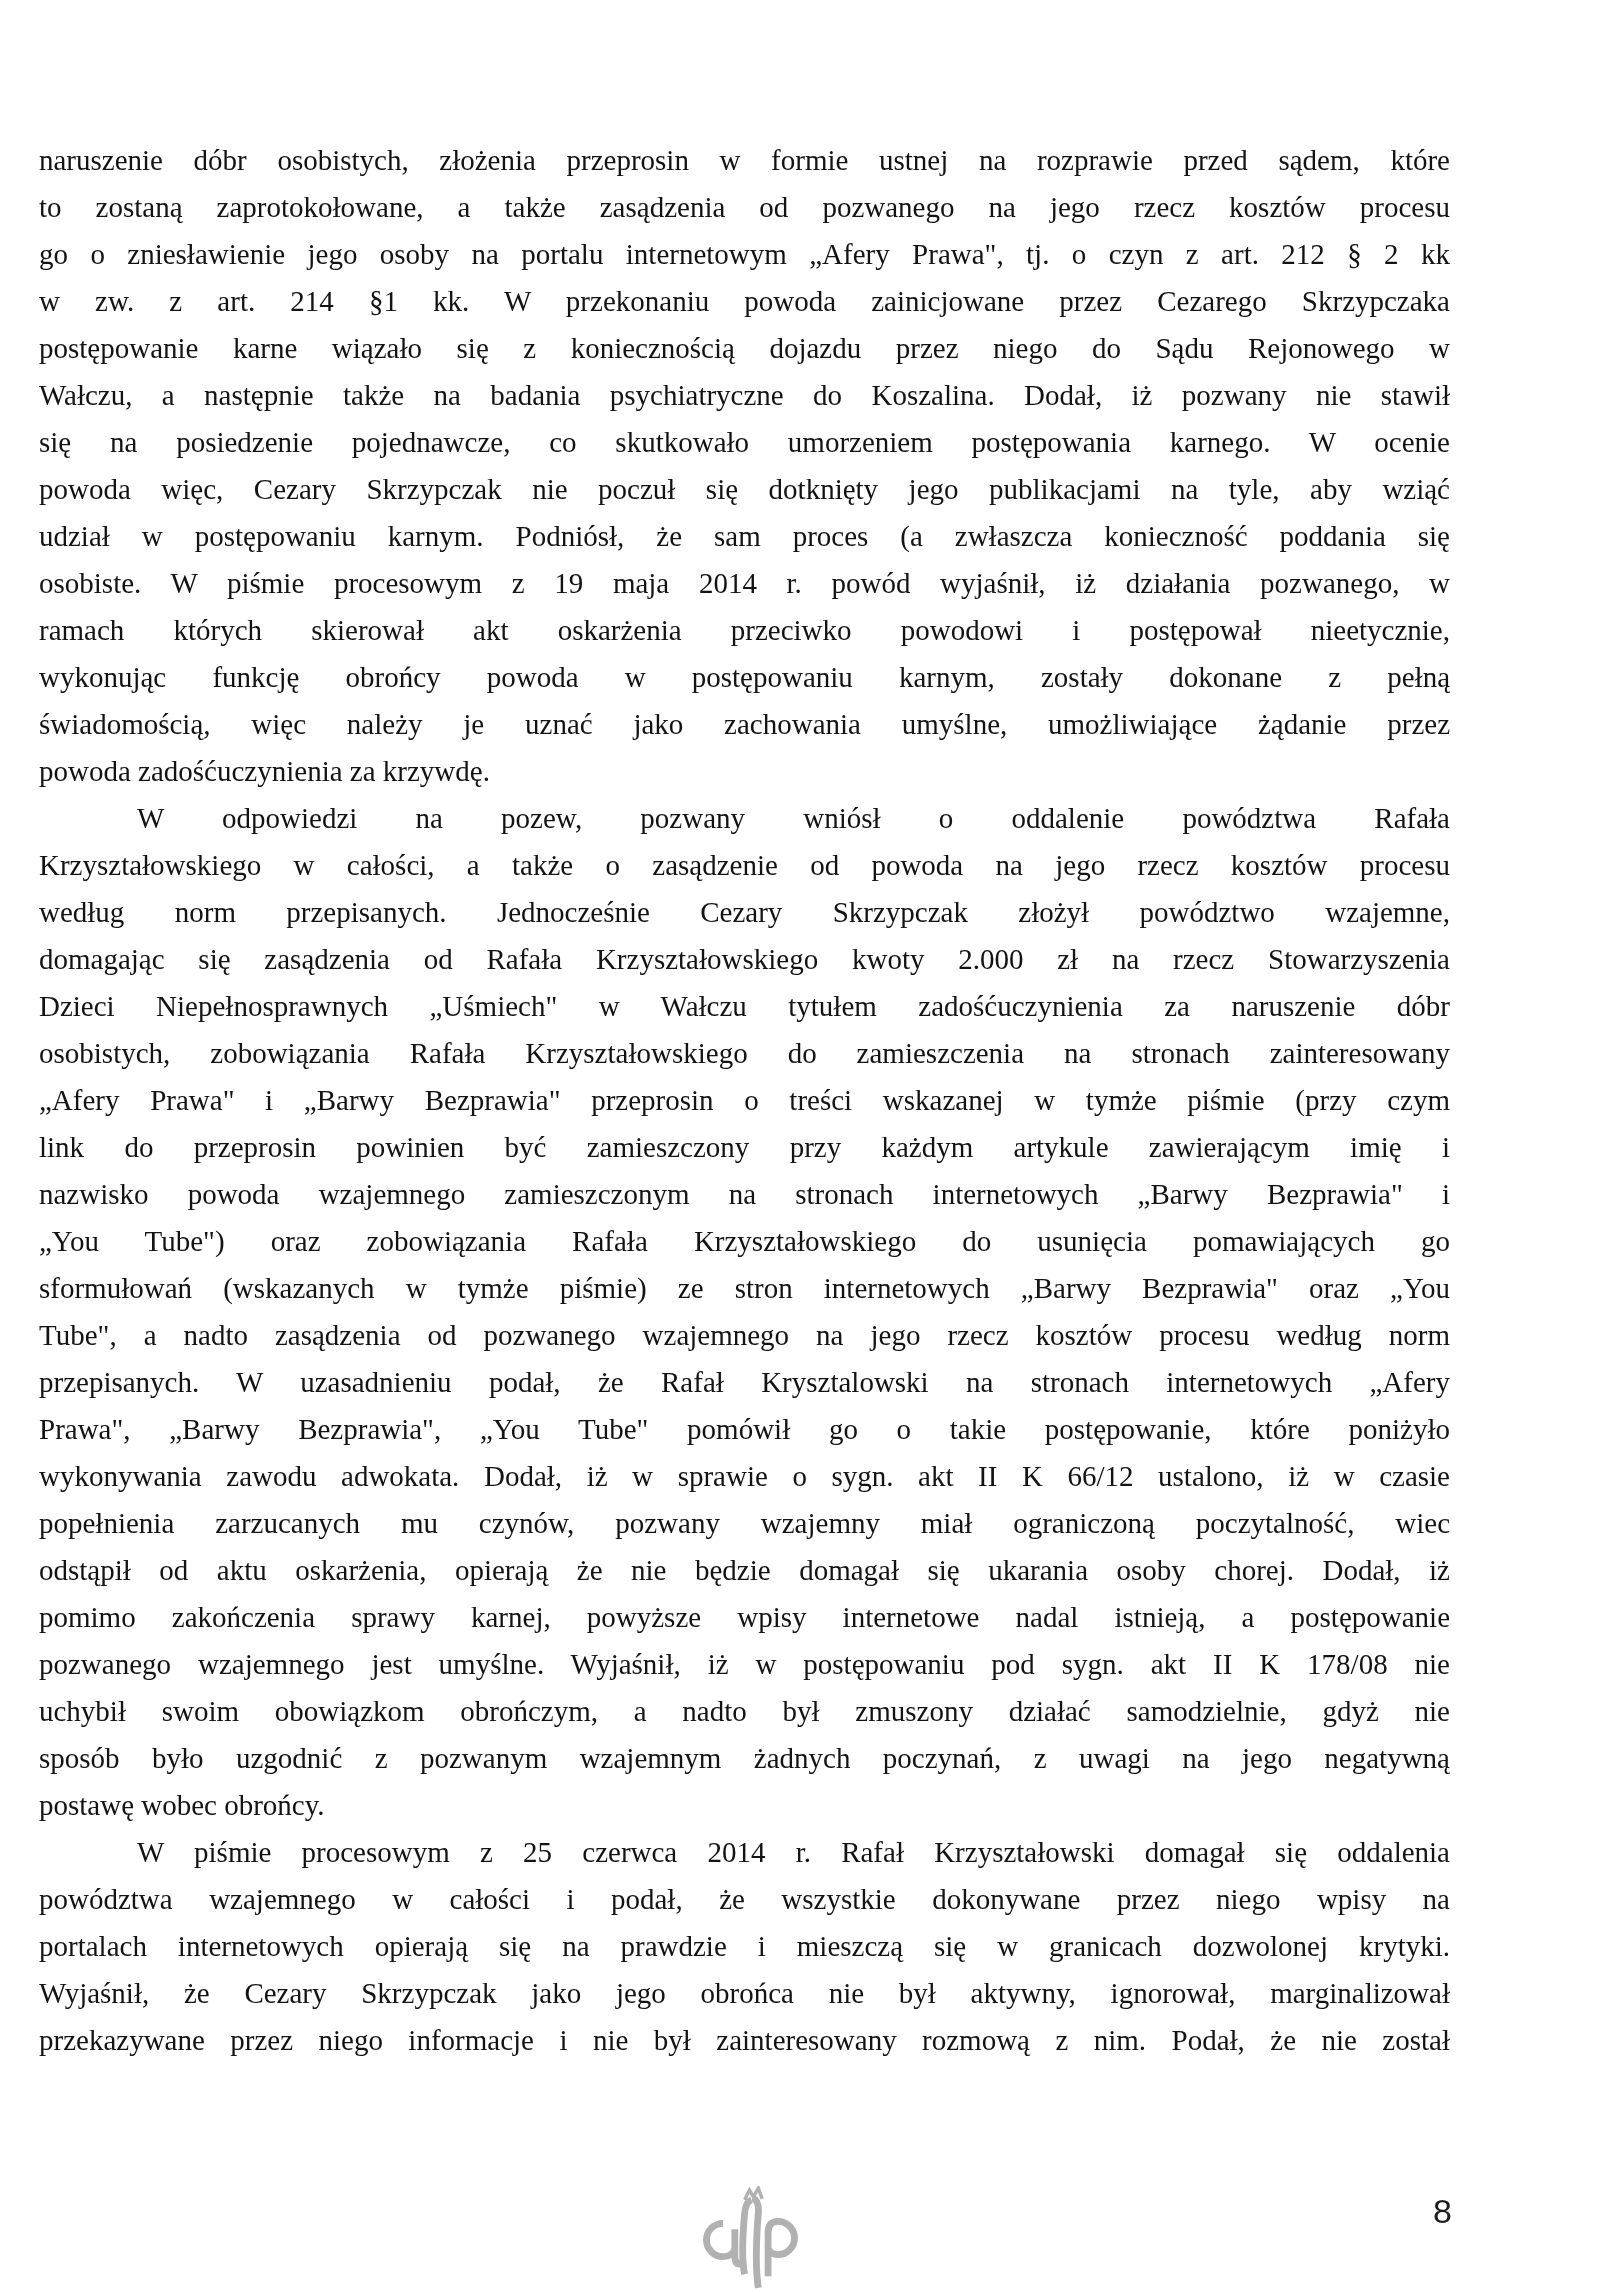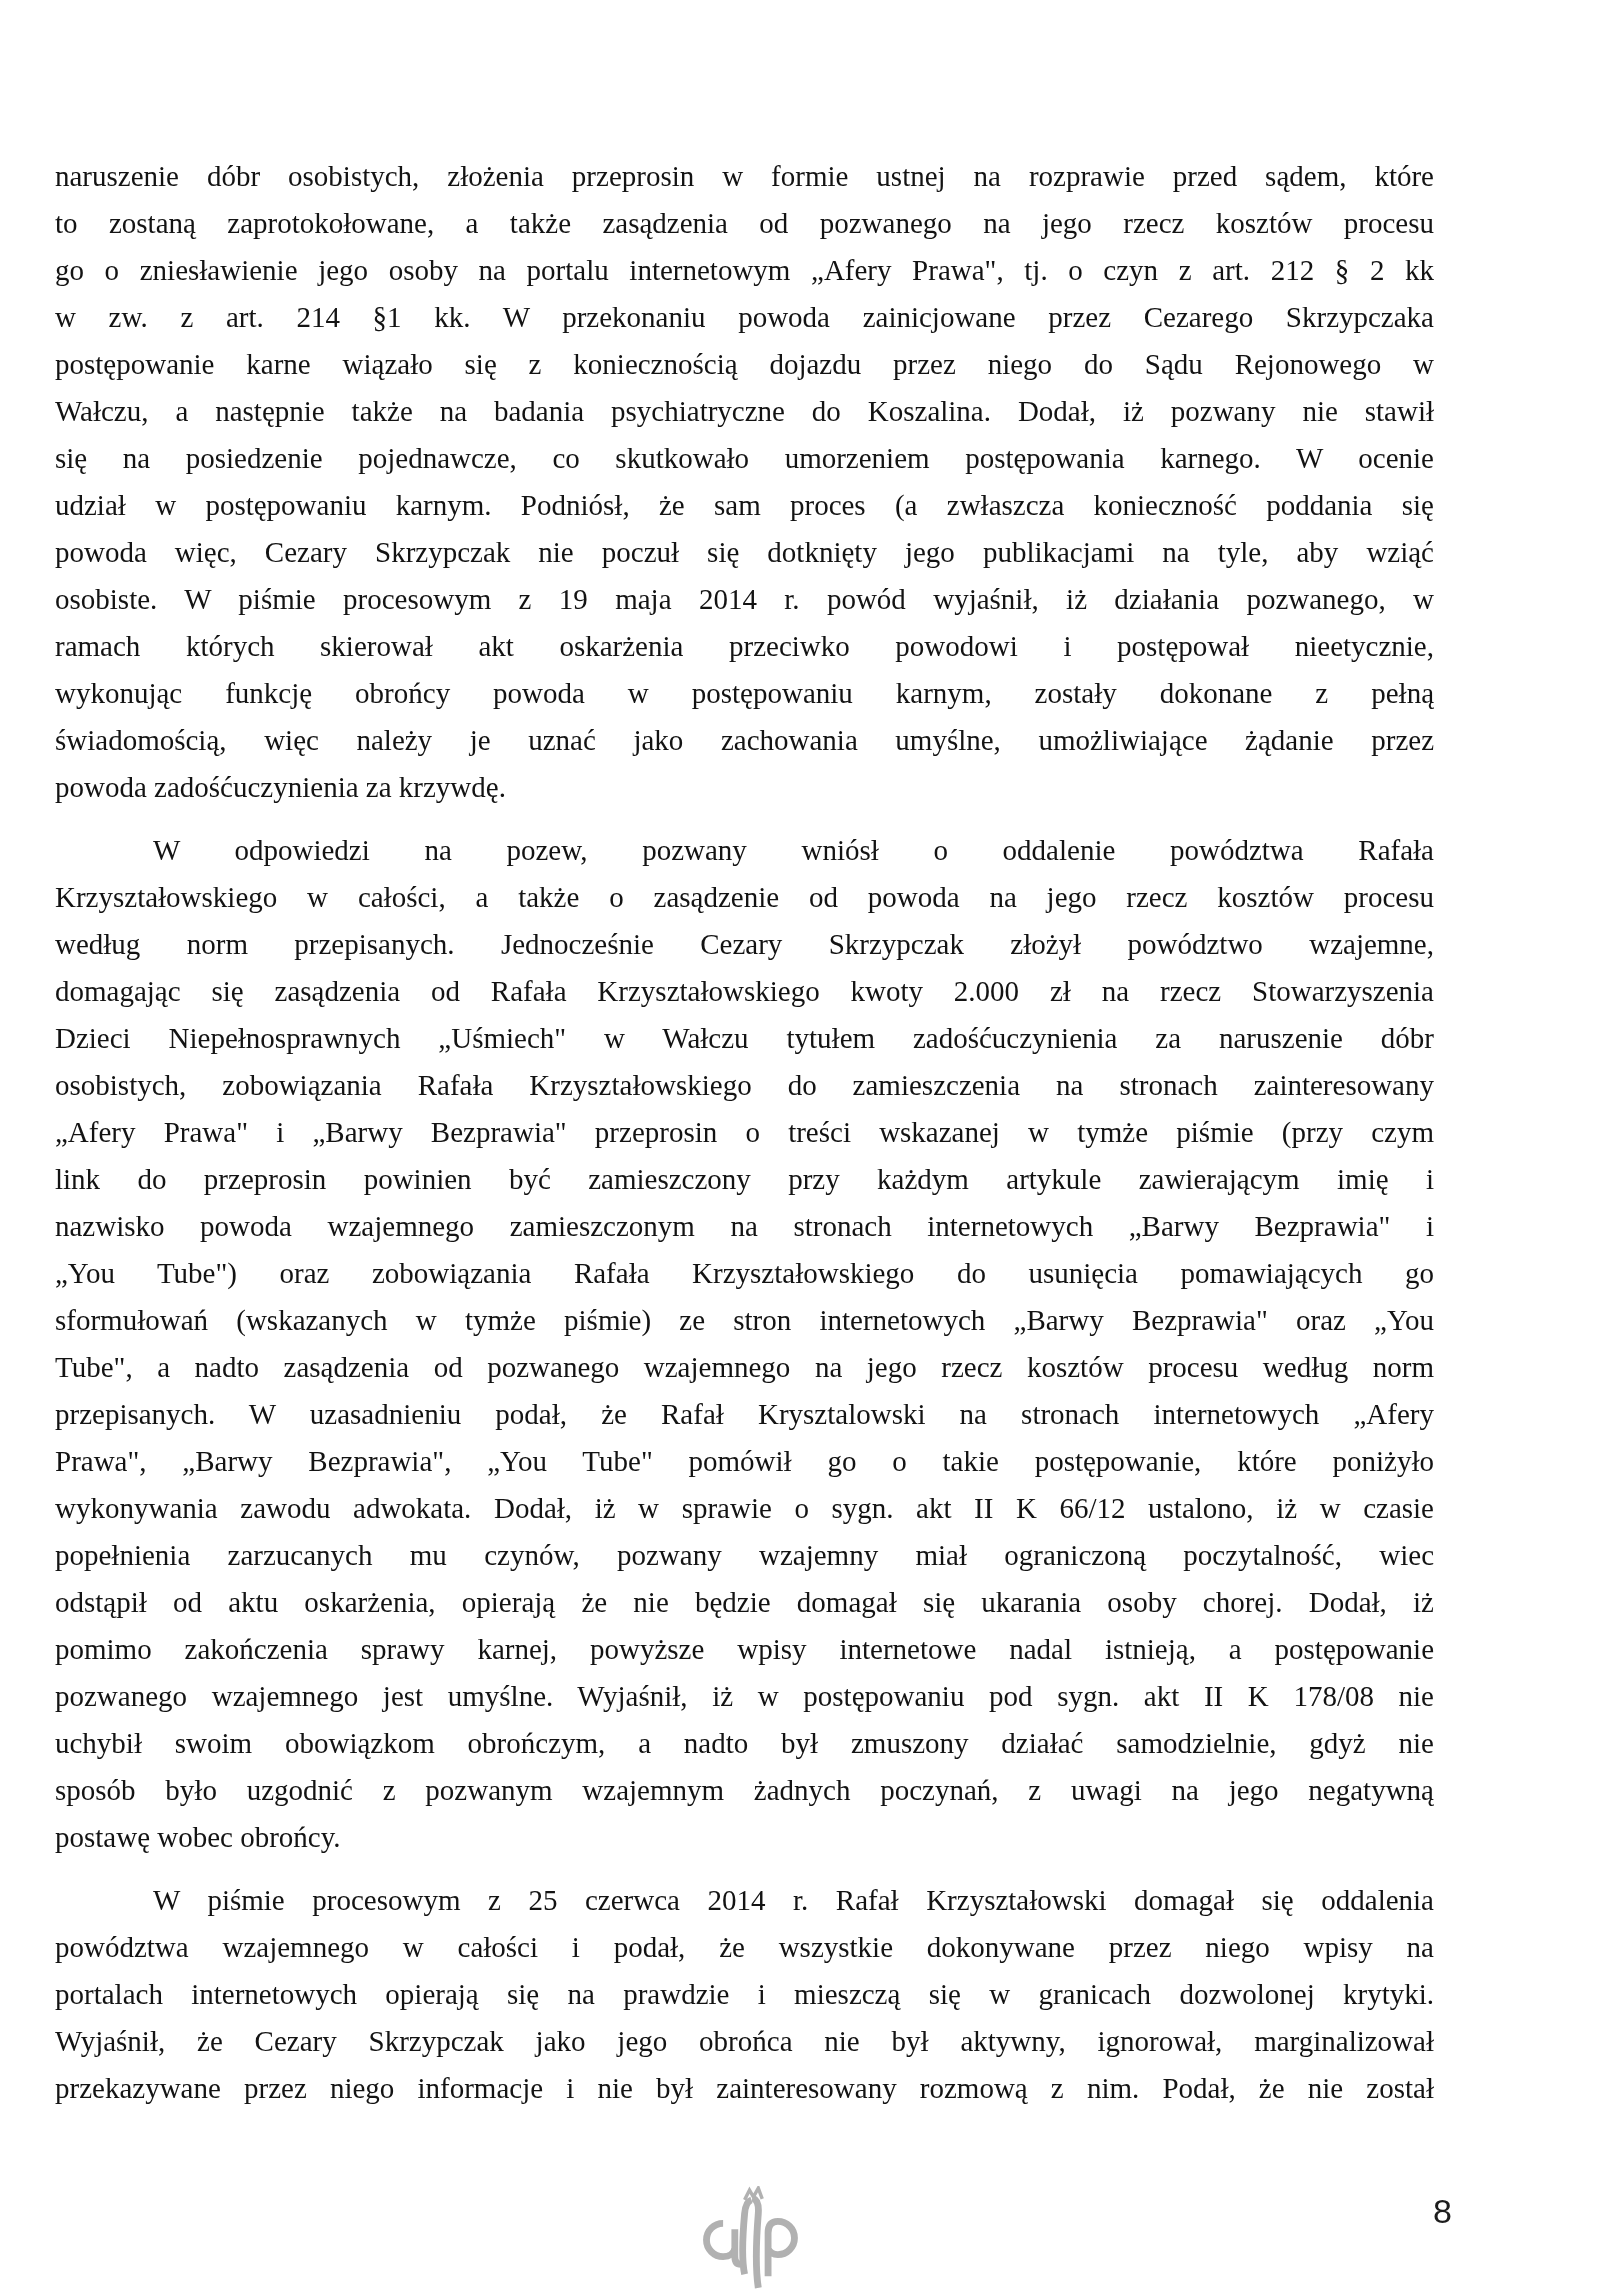--- a/index.html
+++ b/index.html
@@ -17,21 +17,21 @@
   }
   .text-block {
     position: absolute;
     left: 39px;
     top: 137px;
     width: 1411px;
     font-size: 29px;
     line-height: 47px;
     color: #131313;
   }
-  .paragraph { margin: 16px; }
+  .paragraph { margin: 0; }
   .line {
     height: 47px;
     overflow: hidden;
     text-align: justify;
     text-align-last: justify;
     -moz-text-align-last: justify;
   }
   .line.no-stretch {
     text-align-last: left;
     -moz-text-align-last: left;
@@ -63,22 +63,22 @@
 
   <div class="text-block">
       <div class="paragraph">
         <div class="line">naruszenie dóbr osobistych, złożenia przeprosin w formie ustnej na rozprawie przed sądem, które</div>
         <div class="line">to zostaną zaprotokołowane, a także zasądzenia od pozwanego na jego rzecz kosztów procesu</div>
         <div class="line">go o zniesławienie jego osoby na portalu internetowym „Afery Prawa", tj. o czyn z art. 212 § 2 kk</div>
         <div class="line">w zw. z art. 214 §1 kk. W przekonaniu powoda zainicjowane przez Cezarego Skrzypczaka</div>
         <div class="line">postępowanie karne wiązało się z koniecznością dojazdu przez niego do Sądu Rejonowego w</div>
         <div class="line">Wałczu, a następnie także na badania psychiatryczne do Koszalina. Dodał, iż pozwany nie stawił</div>
         <div class="line">się na posiedzenie pojednawcze, co skutkowało umorzeniem postępowania karnego. W ocenie</div>
+        <div class="line">powoda więc, Cezary Skrzypczak nie poczuł się dotknięty jego publikacjami na tyle, aby wziąć</div>
         <div class="line">udział w postępowaniu karnym. Podniósł, że sam proces (a zwłaszcza konieczność poddania się</div>
-        <div class="line">powoda więc, Cezary Skrzypczak nie poczuł się dotknięty jego publikacjami na tyle, aby wziąć</div>
         <div class="line">osobiste. W piśmie procesowym z 19 maja 2014 r. powód wyjaśnił, iż działania pozwanego, w</div>
         <div class="line">ramach których skierował akt oskarżenia przeciwko powodowi i postępował nieetycznie,</div>
         <div class="line">wykonując funkcję obrońcy powoda w postępowaniu karnym, zostały dokonane z pełną</div>
         <div class="line">świadomością, więc należy je uznać jako zachowania umyślne, umożliwiające żądanie przez</div>
         <div class="line no-stretch">powoda zadośćuczynienia za krzywdę.</div>
       </div>
       <div class="paragraph">
         <div class="line indent">W odpowiedzi na pozew, pozwany wniósł o oddalenie powództwa Rafała</div>
         <div class="line">Krzyształowskiego w całości, a także o zasądzenie od powoda na jego rzecz kosztów procesu</div>
         <div class="line">według norm przepisanych. Jednocześnie Cezary Skrzypczak złożył powództwo wzajemne,</div>

